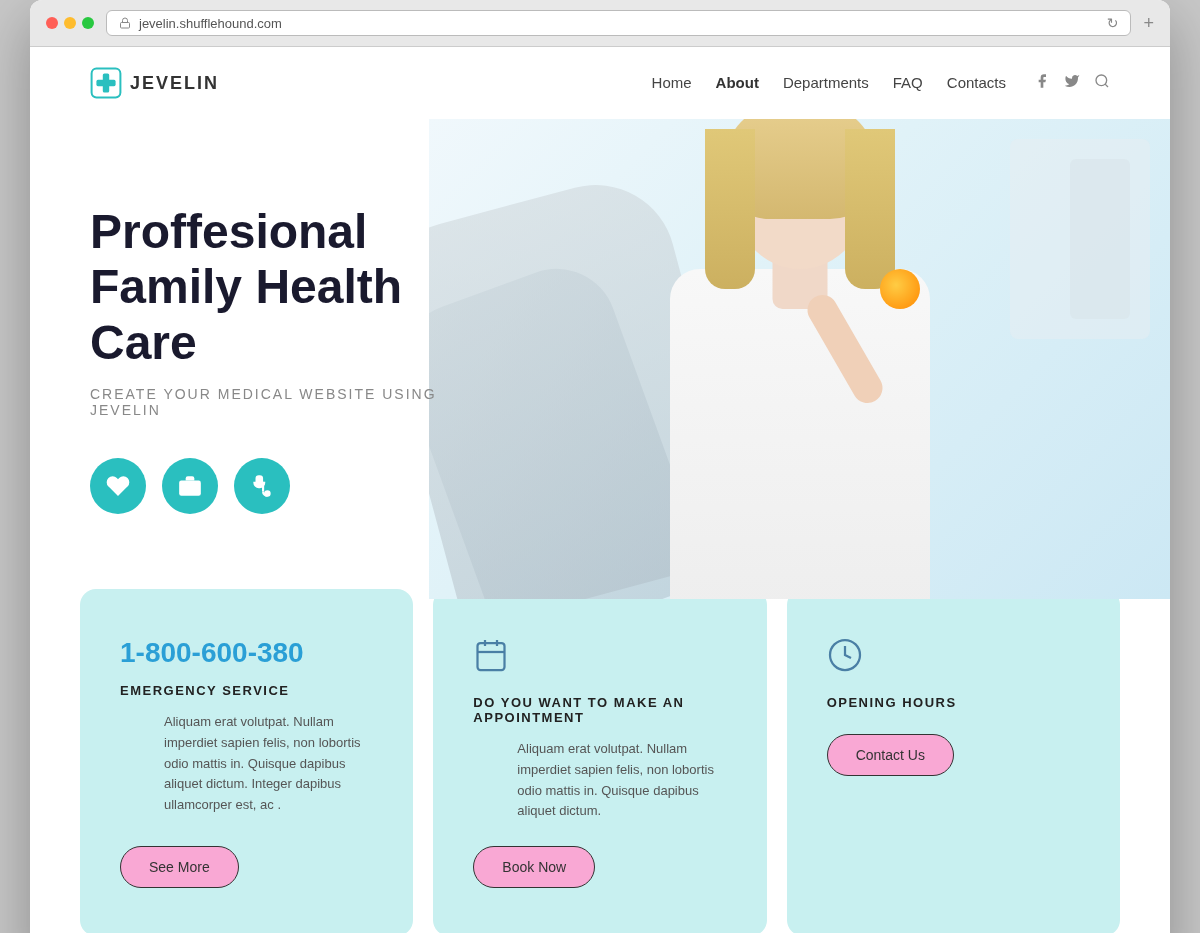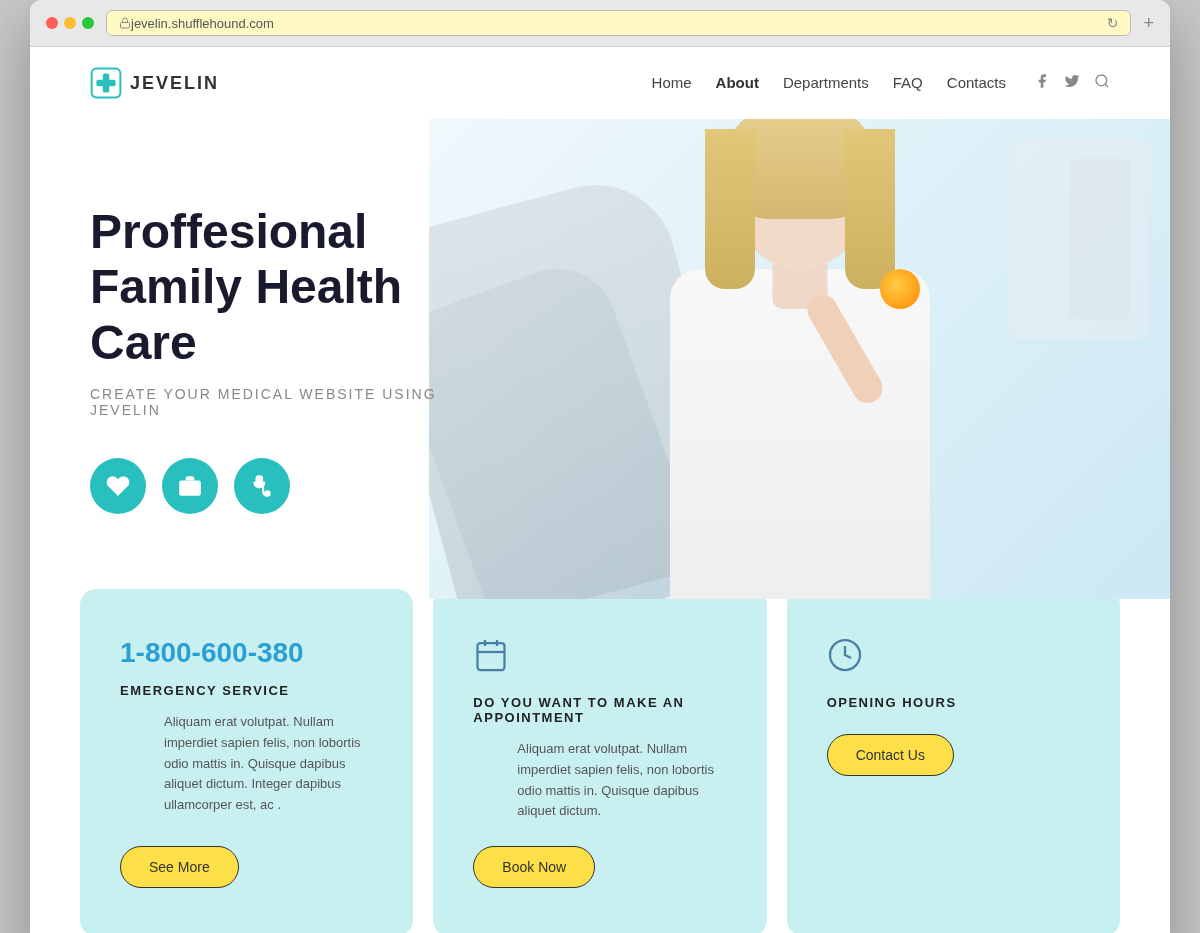--- a/index.html
+++ b/index.html
@@ -39,27 +39,28 @@
       height: 12px;
       border-radius: 50%;
     }
 
     .tl-red { background: #ff5f57; }
     .tl-yellow { background: #febc2e; }
     .tl-green { background: #28c840; }
 
     .address-bar {
       flex: 1;
-      background: #fef9c3;
+      background: #ffffff;
       border: 1px solid #bbb;
       border-radius: 6px;
       padding: 4px 12px;
       display: flex;
       align-items: center;
       justify-content: flex-start;
+      gap: 8px;
       font-size: 13px;
       color: #555;
     }
 
     .lock-icon-svg {
       width: 12px;
       height: 12px;
       color: #888;
     }
 
@@ -236,21 +237,21 @@
     }
 
     .card-btn {
       display: inline-block;
       border: 1.5px solid #333;
       border-radius: 30px;
       padding: 12px 28px;
       font-size: 14px;
       font-weight: 500;
       color: #333;
-      background: #fde047;
+      background: #f9a8d4;
       cursor: pointer;
       width: fit-content;
       margin-top: 10px;
     }
 
     .card-icon {
       margin-bottom: 4px;
     }
 
     .card-icon svg {

